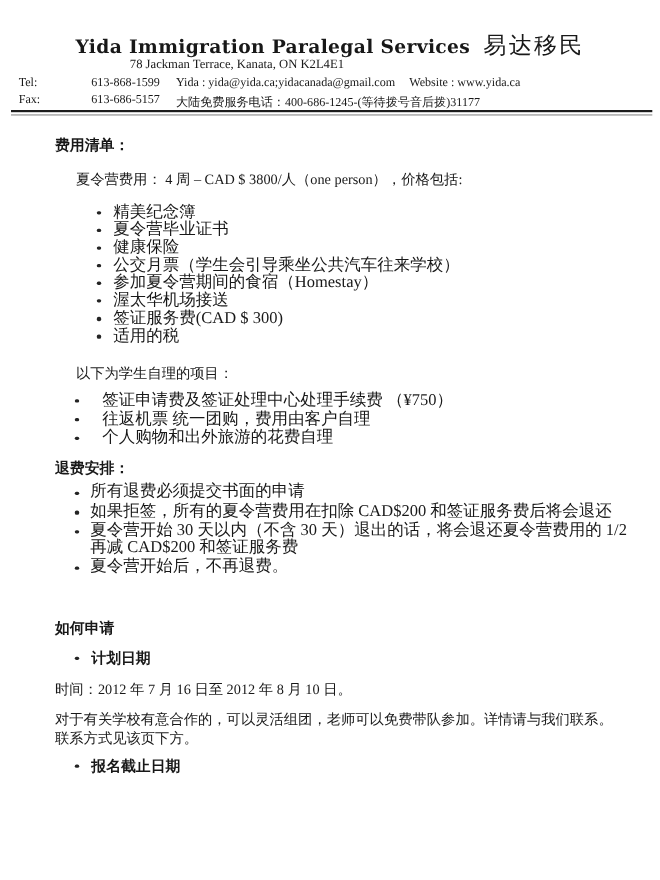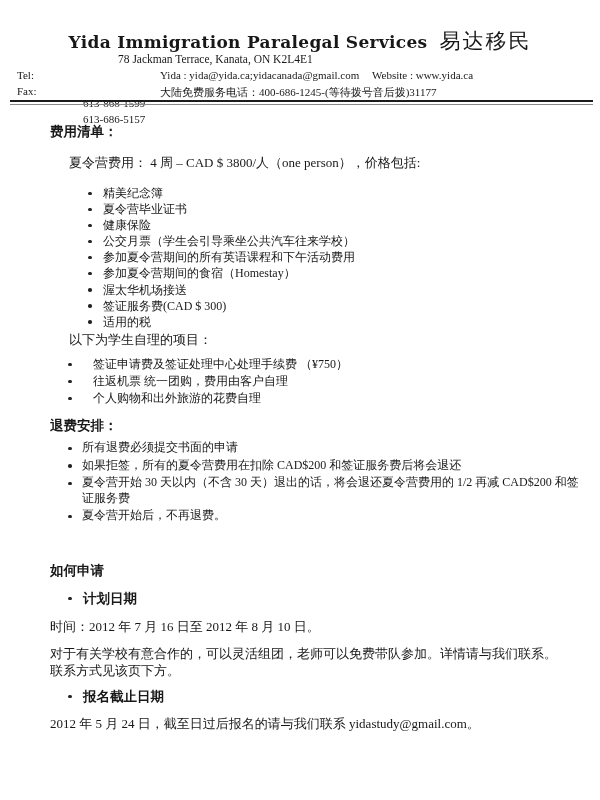--- a/index.html
+++ b/index.html
@@ -22,21 +22,21 @@
   .company-en {
     font-family:"DejaVu Serif","Liberation Serif",serif;
     font-weight:bold; font-size:17px; letter-spacing:.3px;
   }
   .company-zh { font-size:21px; letter-spacing:2px; margin-left:12px; }
 
   .address { top:53px; left:118px; font-size:11.5px; }
 
   .contact-row { left:0; width:600px; height:15px; font-size:11px; }
   .contact-row .c-label  { position:absolute; left:17px; }
-  .contact-row .c-number { position:absolute; left:83px;margin-top:28px; }
+  .contact-row .c-number { position:absolute; left:83px; }
   .contact-row .c-detail { position:absolute; left:160px; }
   .contact-row .c-site   { position:absolute; left:372px; }
   .tel-row { top:69px; }
   .fax-row { top:85px; }
 
   .header-rule {
     top:100px; left:10px; width:583px; height:2px;
     border-top:2px solid #1c1c1c;
     border-bottom:1px solid #8a8a8a;
   }
@@ -48,21 +48,21 @@
   .fee-heading     { top:123px; left:50px; }
   .fee-intro       { top:154px; left:69px; white-space:nowrap; }
   .selfpay-intro   { top:331px; left:69px; }
   .refund-heading  { top:417px; left:50px; }
   .apply-heading   { top:562px; left:50px; }
   .time-line       { top:618px; left:50px; }
   .cooperation     { top:645px; left:50px; width:507px; line-height:17px; }
   .deadline-line   { top:715px; left:50px; }
 
   ul.doc-list { margin:0; padding:0; list-style:none; }
-  ul.doc-list li { position:relative; font-size:12px; }
+  ul.doc-list li { position:relative; font-size:15px; }
   ul.doc-list li::before {
     content:""; position:absolute; left:0; top:6.5px;
     width:3.5px; height:3.5px; border-radius:50%; background:#242424;
   }
 
   .list-includes { top:185px; left:88px; }
   .list-includes li { padding-left:15px; line-height:16.1px; }
 
   .list-selfpay { top:356px; left:68px; }
   .list-selfpay li { padding-left:25px; line-height:17px; }
@@ -107,21 +107,20 @@
 
   <div class="abs h-bold fee-heading">费用清单：</div>
 
   <div class="abs body-text fee-intro">夏令营费用： 4 周 – CAD $ 3800/人（one person），价格包括:</div>
 
   <ul class="abs doc-list list-includes">
     <li>精美纪念簿</li>
     <li>夏令营毕业证书</li>
     <li>健康保险</li>
     <li>公交月票（学生会引导乘坐公共汽车往来学校）</li>
-    <li>参加夏令营期间的所有英语课程和下午活动费用</li>
     <li>参加夏令营期间的食宿（Homestay）</li>
     <li>渥太华机场接送</li>
     <li>签证服务费(CAD $ 300)</li>
     <li>适用的税</li>
   </ul>
 
   <div class="abs body-text selfpay-intro">以下为学生自理的项目：</div>
 
   <ul class="abs doc-list list-selfpay">
     <li>签证申请费及签证处理中心处理手续费 （¥750）</li>
@@ -141,15 +140,14 @@
   <div class="abs h-bold apply-heading">如何申请</div>
 
   <div class="bullet-item plan-date-item">计划日期</div>
 
   <div class="abs body-text time-line">时间：2012 年 7 月 16 日至 2012 年 8 月 10 日。</div>
 
   <div class="abs body-text cooperation">对于有关学校有意合作的，可以灵活组团，老师可以免费带队参加。详情请与我们联系。联系方式见该页下方。</div>
 
   <div class="bullet-item deadline-item">报名截止日期</div>
 
-  <div class="abs body-text deadline-line">2012 年 5 月 24 日，截至日过后报名的请与我们联系 yidastudy@gmail.com。</div>
 
 </div>
 
 </body></html>

